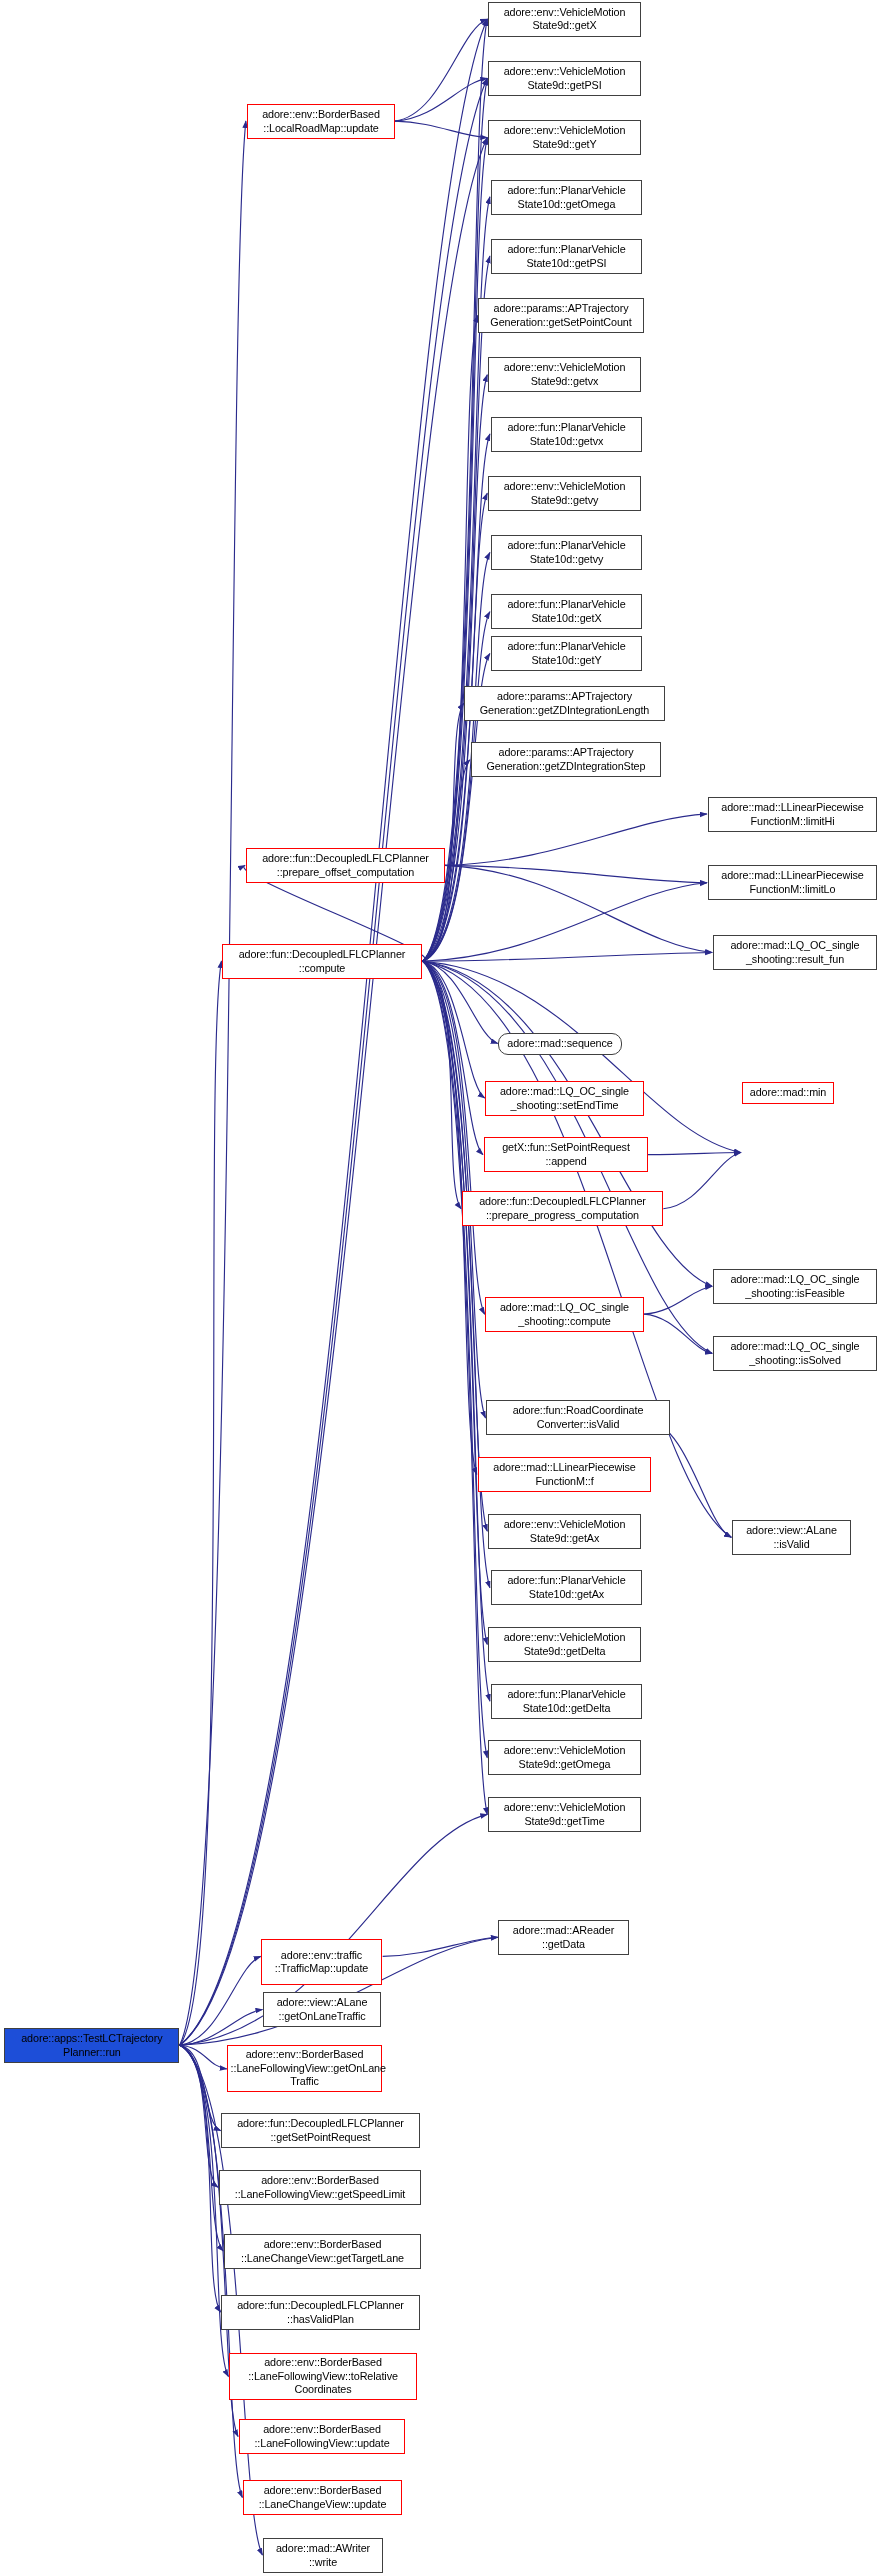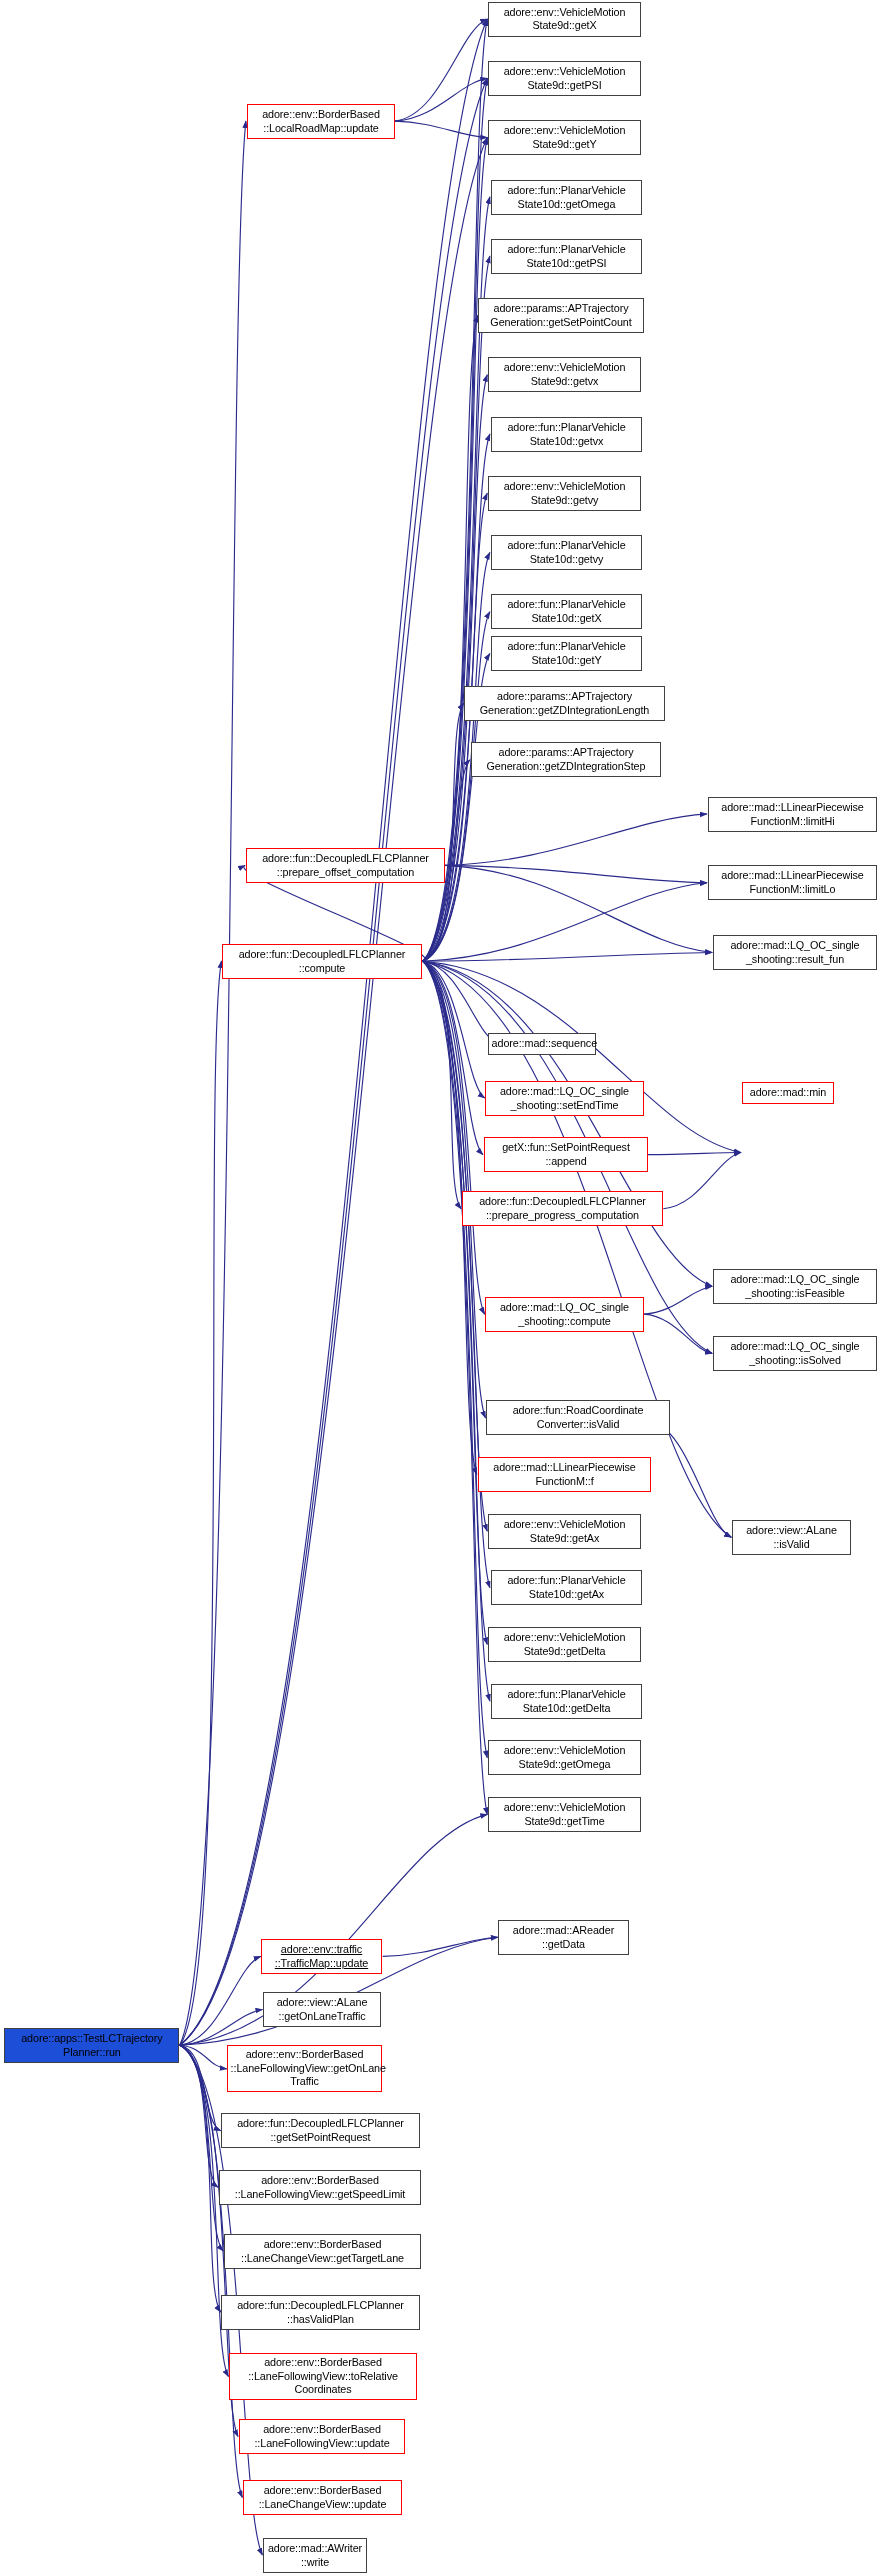--- a/index.html
+++ b/index.html
@@ -139,21 +139,21 @@
       <div class="node" style="left: 708px; top: 797px; width: 169px; height: 35px;"><span class="lbl">adore::mad::LLinearPiecewise
 FunctionM::limitHi</span></div>
       <div class="node" style="left: 708px; top: 865px; width: 169px; height: 35px;"><span class="lbl">adore::mad::LLinearPiecewise
 FunctionM::limitLo</span></div>
       <div class="node red" style="left: 246px; top: 848px; width: 199px; height: 35px;"><span class="lbl">adore::fun::DecoupledLFLCPlanner
 ::prepare_offset_computation</span></div>
       <div class="node" style="left: 713px; top: 935px; width: 164px; height: 35px;"><span class="lbl">adore::mad::LQ_OC_single
 _shooting::result_fun</span></div>
       <div class="node red" style="left: 222px; top: 944px; width: 200px; height: 35px;"><span class="lbl">adore::fun::DecoupledLFLCPlanner
 ::compute</span></div>
-      <div class="node" style="left: 488px; top: 1033px; width: 108px; height: 22px;"><span class="lbl">adore::mad::sequence</span></div>
+      <div class="node" style="left: 498px; top: 1033px; width: 124px; height: 22px; border-radius: 10px;"><span class="lbl">adore::mad::sequence</span></div>
       <div class="node red" style="left: 485px; top: 1081px; width: 159px; height: 35px;"><span class="lbl">adore::mad::LQ_OC_single
 _shooting::setEndTime</span></div>
       <div class="node red" style="left: 484px; top: 1137px; width: 164px; height: 35px;"><span class="lbl">getX::fun::SetPointRequest
 ::append</span></div>
       <div class="node red" style="left: 742px; top: 1082px; width: 92px; height: 22px;"><span class="lbl">adore::mad::min</span></div>
       <div class="node red" style="left: 462px; top: 1191px; width: 201px; height: 35px;"><span class="lbl">adore::fun::DecoupledLFLCPlanner
 ::prepare_progress_computation</span></div>
       <div class="node" style="left: 713px; top: 1269px; width: 164px; height: 35px;"><span class="lbl">adore::mad::LQ_OC_single
 _shooting::isFeasible</span></div>
       <div class="node red" style="left: 485px; top: 1297px; width: 159px; height: 35px;"><span class="lbl">adore::mad::LQ_OC_single
@@ -173,21 +173,21 @@
       <div class="node" style="left: 732px; top: 1520px; width: 119px; height: 35px;"><span class="lbl">adore::view::ALane
 ::isValid</span></div>
       <div class="node" style="left: 491px; top: 1684px; width: 151px; height: 35px;"><span class="lbl">adore::fun::PlanarVehicle
 State10d::getDelta</span></div>
       <div class="node" style="left: 488px; top: 1740px; width: 153px; height: 35px;"><span class="lbl">adore::env::VehicleMotion
 State9d::getOmega</span></div>
       <div class="node" style="left: 488px; top: 1797px; width: 153px; height: 35px;"><span class="lbl">adore::env::VehicleMotion
 State9d::getTime</span></div>
       <div class="node" style="left: 498px; top: 1920px; width: 131px; height: 35px; align-items: center;"><span class="lbl">adore::mad::AReader
 ::getData</span></div>
-      <div class="node red" style="left: 261px; top: 1939px; width: 121px; height: 35px; text-decoration: underline;"><span class="lbl">adore::env::traffic
+      <div class="node red" style="left: 261px; top: 1939px; width: 121px; height: 46px;"><span class="lbl">adore::env::traffic
 ::TrafficMap::update</span></div>
       <div class="node" style="left: 263px; top: 1992px; width: 118px; height: 35px;"><span class="lbl">adore::view::ALane
 ::getOnLaneTraffic</span></div>
       <div class="node red" style="left: 227px; top: 2045px; width: 155px; height: 47px;"><span class="lbl">adore::env::BorderBased
 ::LaneFollowingView::getOnLane
 Traffic</span></div>
       <div class="node" style="left: 221px; top: 2113px; width: 199px; height: 35px;"><span class="lbl">adore::fun::DecoupledLFLCPlanner
 ::getSetPointRequest</span></div>
       <div class="node" style="left: 219px; top: 2170px; width: 202px; height: 35px;"><span class="lbl">adore::env::BorderBased
 ::LaneFollowingView::getSpeedLimit</span></div>
@@ -195,17 +195,17 @@
 ::LaneChangeView::getTargetLane</span></div>
       <div class="node" style="left: 221px; top: 2295px; width: 199px; height: 35px;"><span class="lbl">adore::fun::DecoupledLFLCPlanner
 ::hasValidPlan</span></div>
       <div class="node red" style="left: 229px; top: 2353px; width: 188px; height: 47px;"><span class="lbl">adore::env::BorderBased
 ::LaneFollowingView::toRelative
 Coordinates</span></div>
       <div class="node red" style="left: 239px; top: 2419px; width: 166px; height: 35px;"><span class="lbl">adore::env::BorderBased
 ::LaneFollowingView::update</span></div>
       <div class="node red" style="left: 243px; top: 2480px; width: 159px; height: 35px;"><span class="lbl">adore::env::BorderBased
 ::LaneChangeView::update</span></div>
-      <div class="node" style="left: 263px; top: 2538px; width: 104px; height: 35px;"><span class="lbl">adore::mad::AWriter
+      <div class="node" style="left: 263px; top: 2538px; width: 120px; height: 35px;"><span class="lbl">adore::mad::AWriter
 ::write</span></div>
     </div>
 </div>
 
 
 </body></html>

